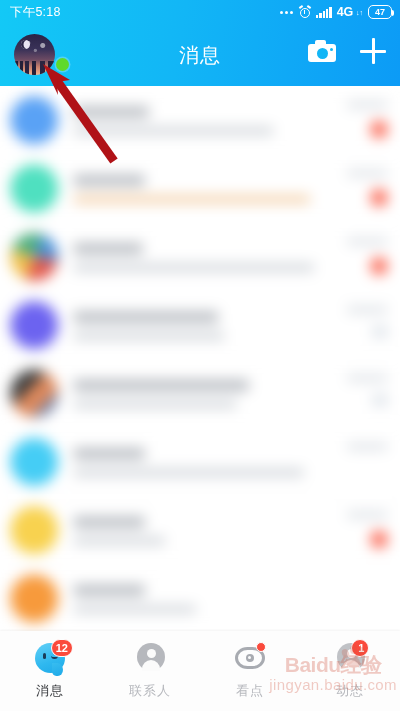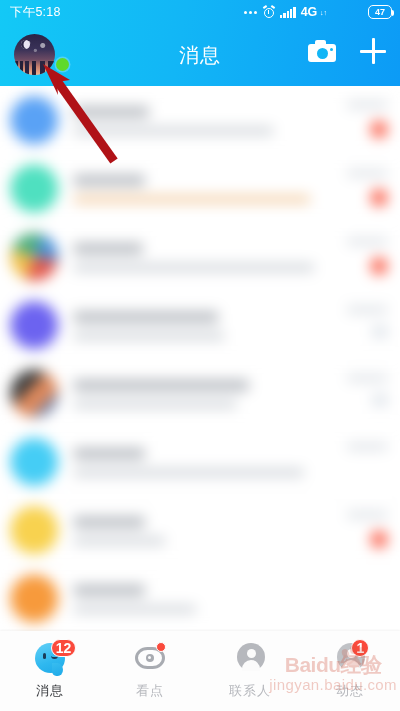--- a/index.html
+++ b/index.html
@@ -37,21 +37,21 @@
   .sig { display:flex; align-items:flex-end; gap:1px; height:11px; }
   .sig i { width:2.4px; background:#fff; display:block; }
   .sig i:nth-child(1){height:3px;} .sig i:nth-child(2){height:5px;}
   .sig i:nth-child(3){height:7px;} .sig i:nth-child(4){height:9px;}
   .sig i:nth-child(5){height:11px;}
   .net-label { font-size:12.5px; font-weight:bold; letter-spacing:-.2px; }
   .net-sub { font-size:7px; margin-left:-2px; }
   .battery {
     border:1.3px solid #fff; border-radius:5px; padding:0 3px;
     font-size:9px; line-height:12px; height:14px; min-width:24px;
-    text-align:center; position:relative; font-weight:bold;margin-left:36px;
+    text-align:center; position:relative; font-weight:bold;
   }
   .battery::after{
     content:""; position:absolute; right:-3px; top:4px;
     width:2px; height:6px; background:#fff; border-radius:0 2px 2px 0;
   }
 
   .navbar { height:62px; position:relative; display:flex; align-items:center; }
   .avatar-wrap { position:absolute; left:14px; top:10px; width:44px; height:42px; }
   .avatar {
     width:41px; height:41px; border-radius:50%; overflow:hidden;
@@ -187,21 +187,21 @@
   }
   .dyn-ic::before{
     content:""; position:absolute; left:9.5px; top:5.5px; width:9px;height:9px;
     border-radius:50%; background:#fbfbfb;
   }
   .dyn-ic::after{
     content:""; position:absolute; left:5px; bottom:0; width:18px;height:11px;
     border-radius:9px 9px 0 0; background:#fbfbfb;
   }
   .badge {
-    position:absolute; background:#fa4a3c; color:#fff; font-size:14px;
+    position:absolute; background:#fa4a3c; color:#fff; font-size:11px;
     line-height:17px; height:18px; min-width:18px; padding:0 4px;
     border-radius:9px; text-align:right; border:1.5px solid #fdfdfd;
     font-weight:bold;
   }
   .badge.b-msg { left:52%; top:-3px; }
   .badge.b-dyn { left:54%; top:-3px; }
   .dot-badge {
     position:absolute; right:1px; top:0px; width:10px; height:10px;
     border-radius:50%; background:#fa4a3c; border:1.5px solid #fdfdfd;
   }
@@ -365,34 +365,34 @@
             <span class="wink"></span>
             <span class="tail"></span>
           </span>
         <span class="badge b-msg">12</span>
       </div>
       <div class="tab-lbl">消息</div>
     </div>
 
     <div class="tab">
       <div class="tab-ic">
+        <span class="person-ic"></span>
+      </div>
+      <div class="tab-lbl">联系人</div>
+    </div>
+
+    <div class="tab">
+      <div class="tab-ic">
         <span class="eye-ic">
             <span class="outer"></span>
             <span class="pupil"></span>
           </span>
         <span class="dot-badge"></span>
       </div>
       <div class="tab-lbl">看点</div>
-    </div>
-
-    <div class="tab">
-      <div class="tab-ic">
-        <span class="person-ic"></span>
-      </div>
-      <div class="tab-lbl">联系人</div>
     </div>
 
     <div class="tab">
       <div class="tab-ic">
         <span class="dyn-ic"></span>
         <span class="badge b-dyn">1</span>
       </div>
       <div class="tab-lbl">动态</div>
     </div>
   </div>

